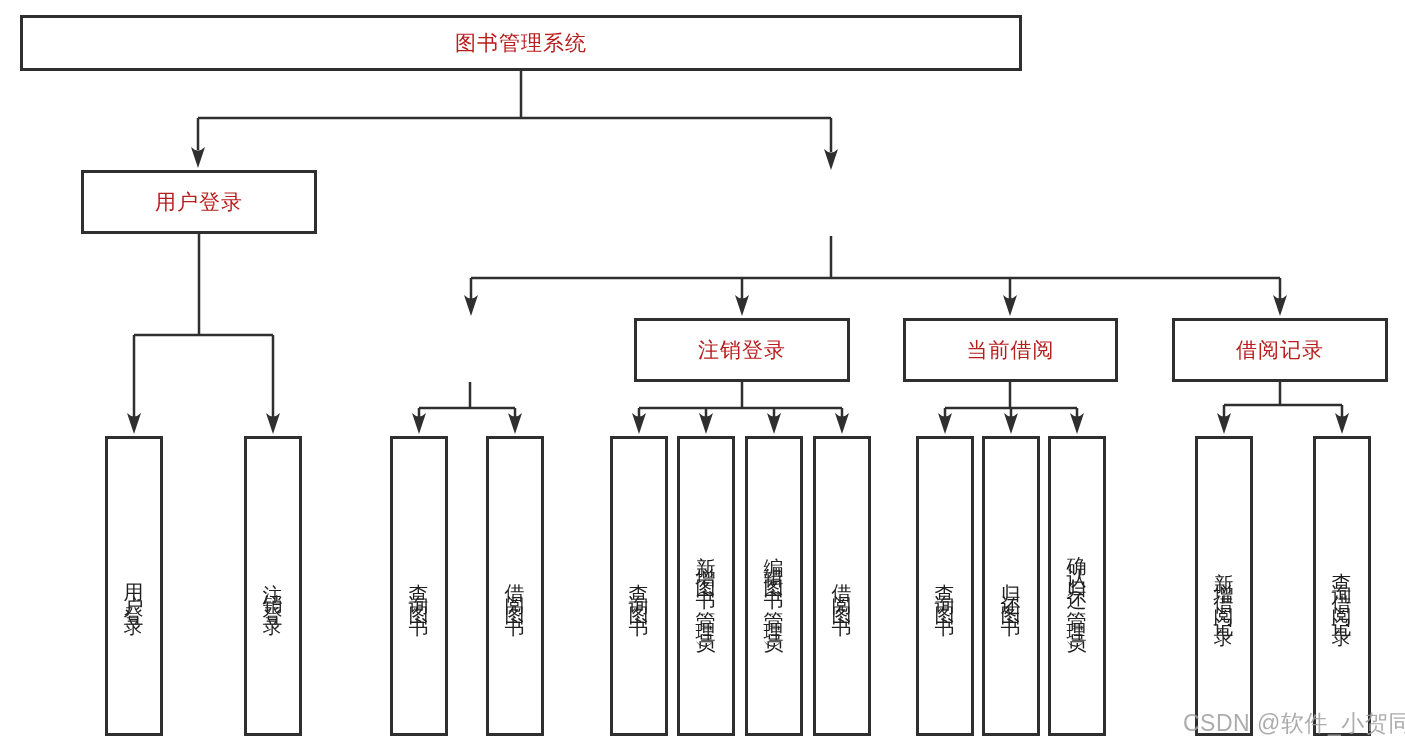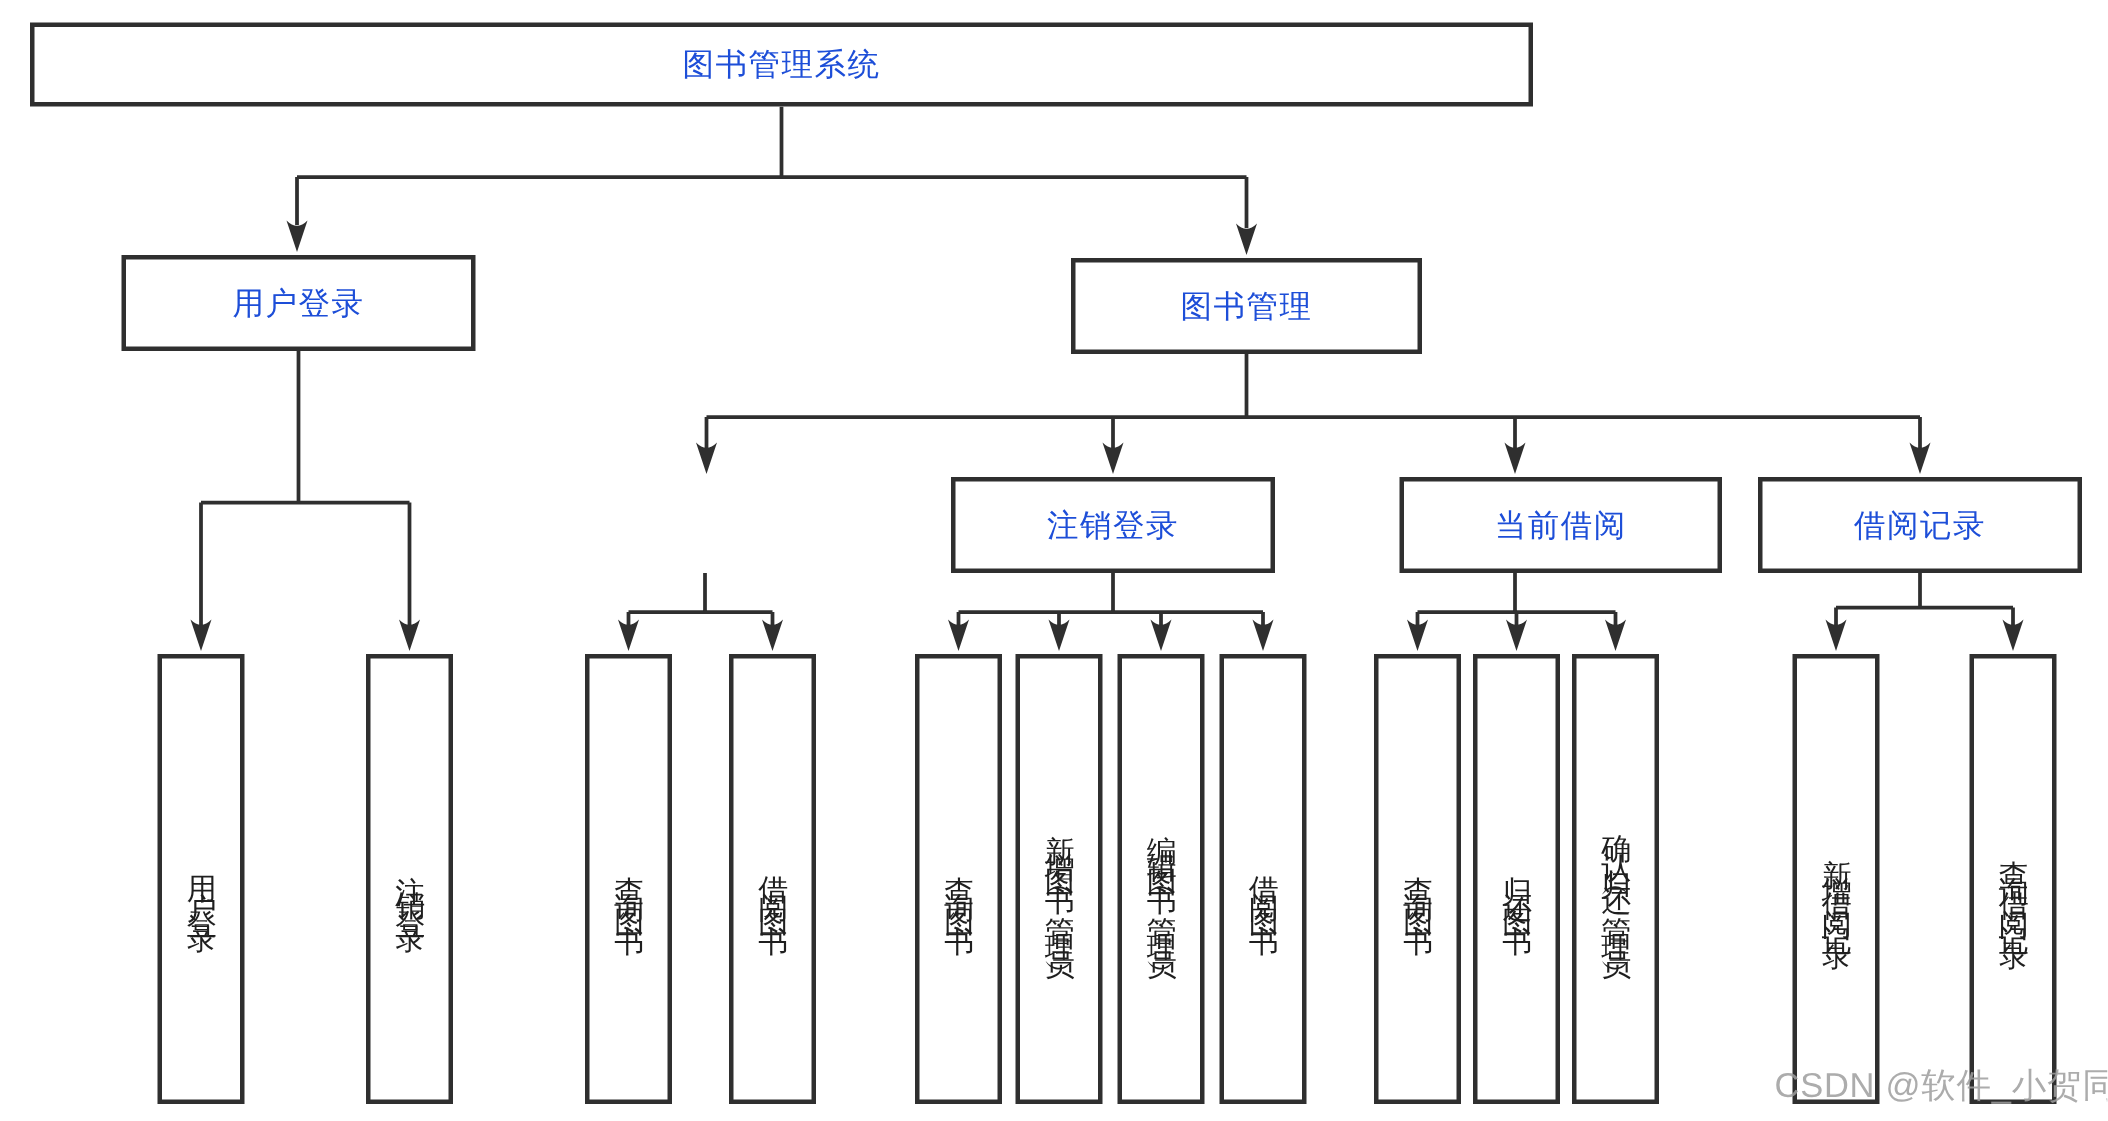--- a/index.html
+++ b/index.html
@@ -21,21 +21,21 @@
     position: absolute;
     box-sizing: border-box;
     background: #ffffff;
     border: 3px solid #2f2f2f;
     display: flex;
     align-items: center;
     justify-content: center;
   }
   .hbox .lbl {
     font-size: 21px;
-    color: #1d4ed8;
+    color: #b91c1c;
     letter-spacing: 1px;
     white-space: nowrap;
   }
   .root-box .lbl { font-size: 21px; }
   .vbox .vlbl {
     writing-mode: vertical-rl;
     text-orientation: mixed;
     font-size: 20px;
     color: #1f1f1f;
     letter-spacing: 11px;
@@ -87,28 +87,25 @@
          M1342 434 L1335 413 Q1342 420 1349 413 Z" fill="#2f2f2f" stroke="none"></path>
   </svg>
 
   <div class="box hbox root-box" style="left:20px; top:15px; width:1002px; height:56px;">
     <span class="lbl">图书管理系统</span>
   </div>
 
   <div class="box hbox" style="left:81px; top:170px; width:236px; height:64px;">
     <span class="lbl">用户登录</span>
   </div>
-  <div class="box hbox" style="left:714px; top:172px; width:234px; height:64px;">
-    <span class="lbl">图书管理</span>
-  </div>
 
   <div class="box hbox" style="left:634px; top:318px; width:216px; height:64px;">
     <span class="lbl">注销登录</span>
   </div>
-  <div class="box hbox" style="left:903px; top:318px; width:215px; height:64px;margin-left:30px;">
+  <div class="box hbox" style="left:903px; top:318px; width:215px; height:64px;">
     <span class="lbl">当前借阅</span>
   </div>
   <div class="box hbox" style="left:1172px; top:318px; width:216px; height:64px;justify-content:center;">
     <span class="lbl">借阅记录</span>
   </div>
 
   <div class="box vbox" style="left:105px; top:436px; width:58px; height:300px;">
     <span class="vlbl">用户登录</span>
   </div>
   <div class="box vbox" style="left:244px; top:436px; width:58px; height:300px;">

